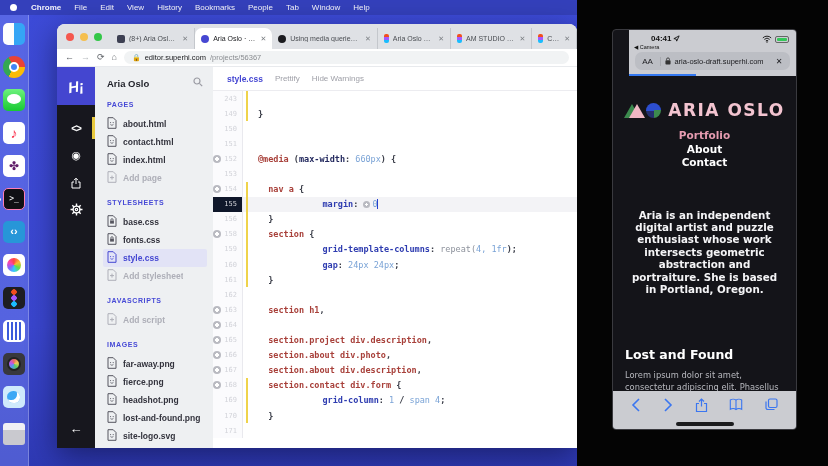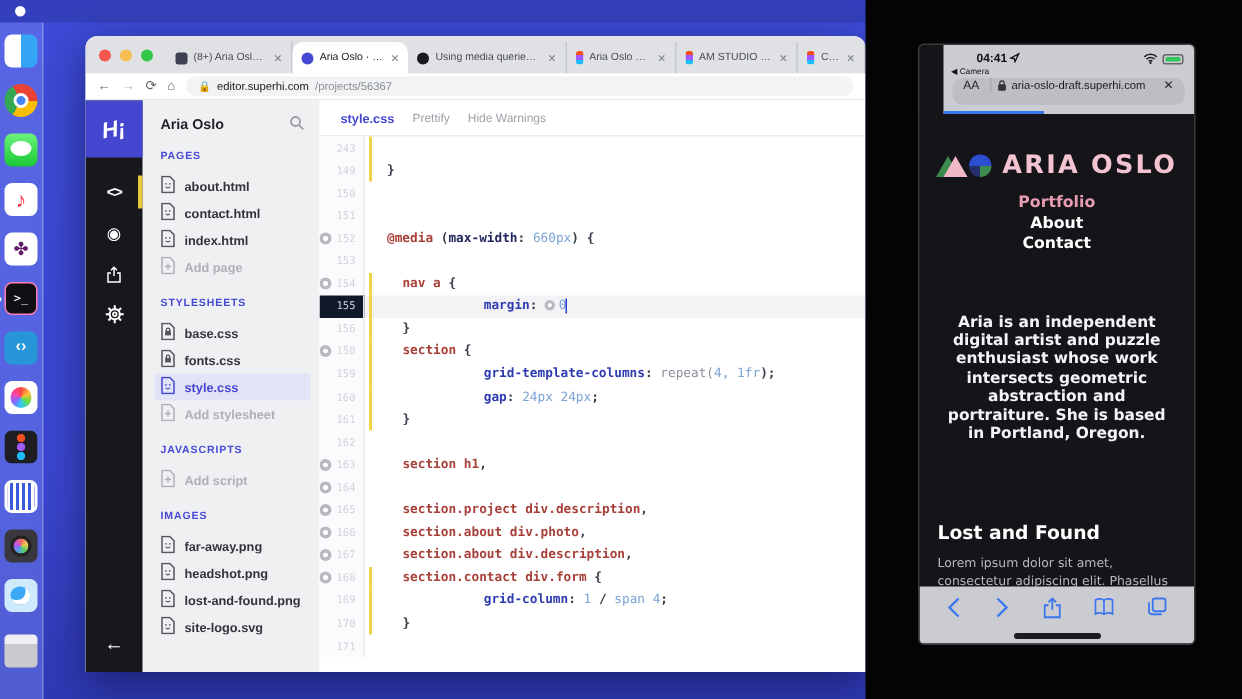--- a/index.html
+++ b/index.html
@@ -110,21 +110,21 @@
 
   
   .overlay{position:absolute;left:577px;top:0;width:251px;height:466px;background:#040404;}
   .phone{position:absolute;left:35px;top:29px;width:185px;height:401px;background:#141419;border-radius:4px;border:1px solid #3a3a3f;overflow:hidden;padding-left:16px;}
   .p-chrome-top{position:relative;background:#cbccd1;height:46px;}
   .p-time{position:absolute;left:22px;top:4px;font-size:8px;font-weight:700;color:#111;display:flex;align-items:center;gap:2px;}
   .p-backapp{position:absolute;left:5px;top:14px;font-size:5.5px;color:#111;}
   .p-statusicons{position:absolute;right:7px;top:5px;display:flex;align-items:center;gap:3px;}
   .p-batt{width:14px;height:7px;border:1px solid #666;border-radius:2px;position:relative;}
   .p-batt::after{content:'';position:absolute;inset:1px;background:#35c759;border-radius:1px;}
-  .p-urlbar{position:absolute;left:6px;right:6px;top:22px;height:18px;background:#bcbec4;border-radius:7px;display:flex;align-items:flex-start;font-size:7.5px;color:#1b1b1f;}
+  .p-urlbar{position:absolute;left:6px;right:6px;top:22px;height:18px;background:#bcbec4;border-radius:7px;display:flex;align-items:center;font-size:7.5px;color:#1b1b1f;}
   .p-reader{width:26px;text-align:center;border-right:1px solid #a7a9af;font-size:8px;}
   .p-domain{flex:1;display:flex;align-items:center;justify-content:center;gap:3px;white-space:nowrap;overflow:hidden;}
   .p-close{width:22px;text-align:center;font-size:8px;}
   .p-progress{position:absolute;left:0;bottom:0;height:2px;width:40%;background:#3478f0;}
   .p-content{position:absolute;top:46px;bottom:0;left:0;right:0;background:#141419;overflow:hidden;font-family:"DejaVu Sans",sans-serif;}
   .p-logo-row{display:flex;align-items:center;justify-content:center;margin-top:24px;gap:7px;}
   .lg-shapes{display:flex;align-items:flex-end;}
   .lg-tri{width:0;height:0;border-left:8px solid transparent;border-right:8px solid transparent;}
   .lg-tri-green{border-bottom:14px solid #3c8a4e;}
   .lg-tri-pink{border-bottom:14px solid #f0b7c4;margin-left:-11px;}
@@ -138,20 +138,32 @@
   .p-sec-body{margin:8px 12px 0;color:#b8b9bf;font-size:8.3px;line-height:11.7px;}
   .p-toolbar{position:absolute;left:0;right:0;bottom:0;height:38px;background:#cbccd1;display:flex;align-items:flex-start;justify-content:space-between;padding:7px 18px 0;}
   .p-toolbar svg{display:block;}
   .p-home{position:absolute;left:50%;bottom:3px;transform:translateX(-50%);width:58px;height:4px;border-radius:2px;background:#1c1c1e;}
 </style>
 </head>
 <body>
 
 <div class="menubar">
   <span class="apple-dot"></span>
+  <span id="menu-items" style="display:flex;gap:13px;">
+      <span class="menu-item first">Chrome</span>
+      <span class="menu-item">File</span>
+      <span class="menu-item">Edit</span>
+      <span class="menu-item">View</span>
+      <span class="menu-item">History</span>
+      <span class="menu-item">Bookmarks</span>
+      <span class="menu-item">People</span>
+      <span class="menu-item">Tab</span>
+      <span class="menu-item">Window</span>
+      <span class="menu-item">Help</span>
+    </span>
 </div>
 
 <div class="dock" id="dock">
     <span class="dock-item dk-finder"></span>
     <span class="dock-item dk-chrome running"></span>
     <span class="dock-item dk-messages running"></span>
     <span class="dock-item dk-music"></span>
     <span class="dock-item dk-slack"></span>
     <span class="dock-item dk-terminal running"></span>
     <span class="dock-item dk-vscode"></span>
@@ -354,20 +366,29 @@
                 </svg></span>
           <span class="fi-label">far-away.png</span>
             </div>
             <div class="f-item">
           <span><svg width="10" height="12" viewBox="0 0 10 12">
                   <path d="M1 .7h5.2L9 3.5v7.8H1z" fill="none" stroke="#55555f" stroke-width="1"></path>
                   <circle cx="3.6" cy="5.6" r=".55" fill="#55555f"></circle>
                   <circle cx="6.2" cy="5.6" r=".55" fill="#55555f"></circle>
                   <path d="M3.4 7.6q1.5 1.3 3 0" fill="none" stroke="#55555f" stroke-width=".8"></path>
                 </svg></span>
+          <span class="fi-label">fierce.png</span>
+            </div>
+            <div class="f-item">
+          <span><svg width="10" height="12" viewBox="0 0 10 12">
+                  <path d="M1 .7h5.2L9 3.5v7.8H1z" fill="none" stroke="#55555f" stroke-width="1"></path>
+                  <circle cx="3.6" cy="5.6" r=".55" fill="#55555f"></circle>
+                  <circle cx="6.2" cy="5.6" r=".55" fill="#55555f"></circle>
+                  <path d="M3.4 7.6q1.5 1.3 3 0" fill="none" stroke="#55555f" stroke-width=".8"></path>
+                </svg></span>
           <span class="fi-label">headshot.png</span>
             </div>
             <div class="f-item">
           <span><svg width="10" height="12" viewBox="0 0 10 12">
                   <path d="M1 .7h5.2L9 3.5v7.8H1z" fill="none" stroke="#55555f" stroke-width="1"></path>
                   <circle cx="3.6" cy="5.6" r=".55" fill="#55555f"></circle>
                   <circle cx="6.2" cy="5.6" r=".55" fill="#55555f"></circle>
                   <path d="M3.4 7.6q1.5 1.3 3 0" fill="none" stroke="#55555f" stroke-width=".8"></path>
                 </svg></span>
           <span class="fi-label">lost-and-found.png</span>

